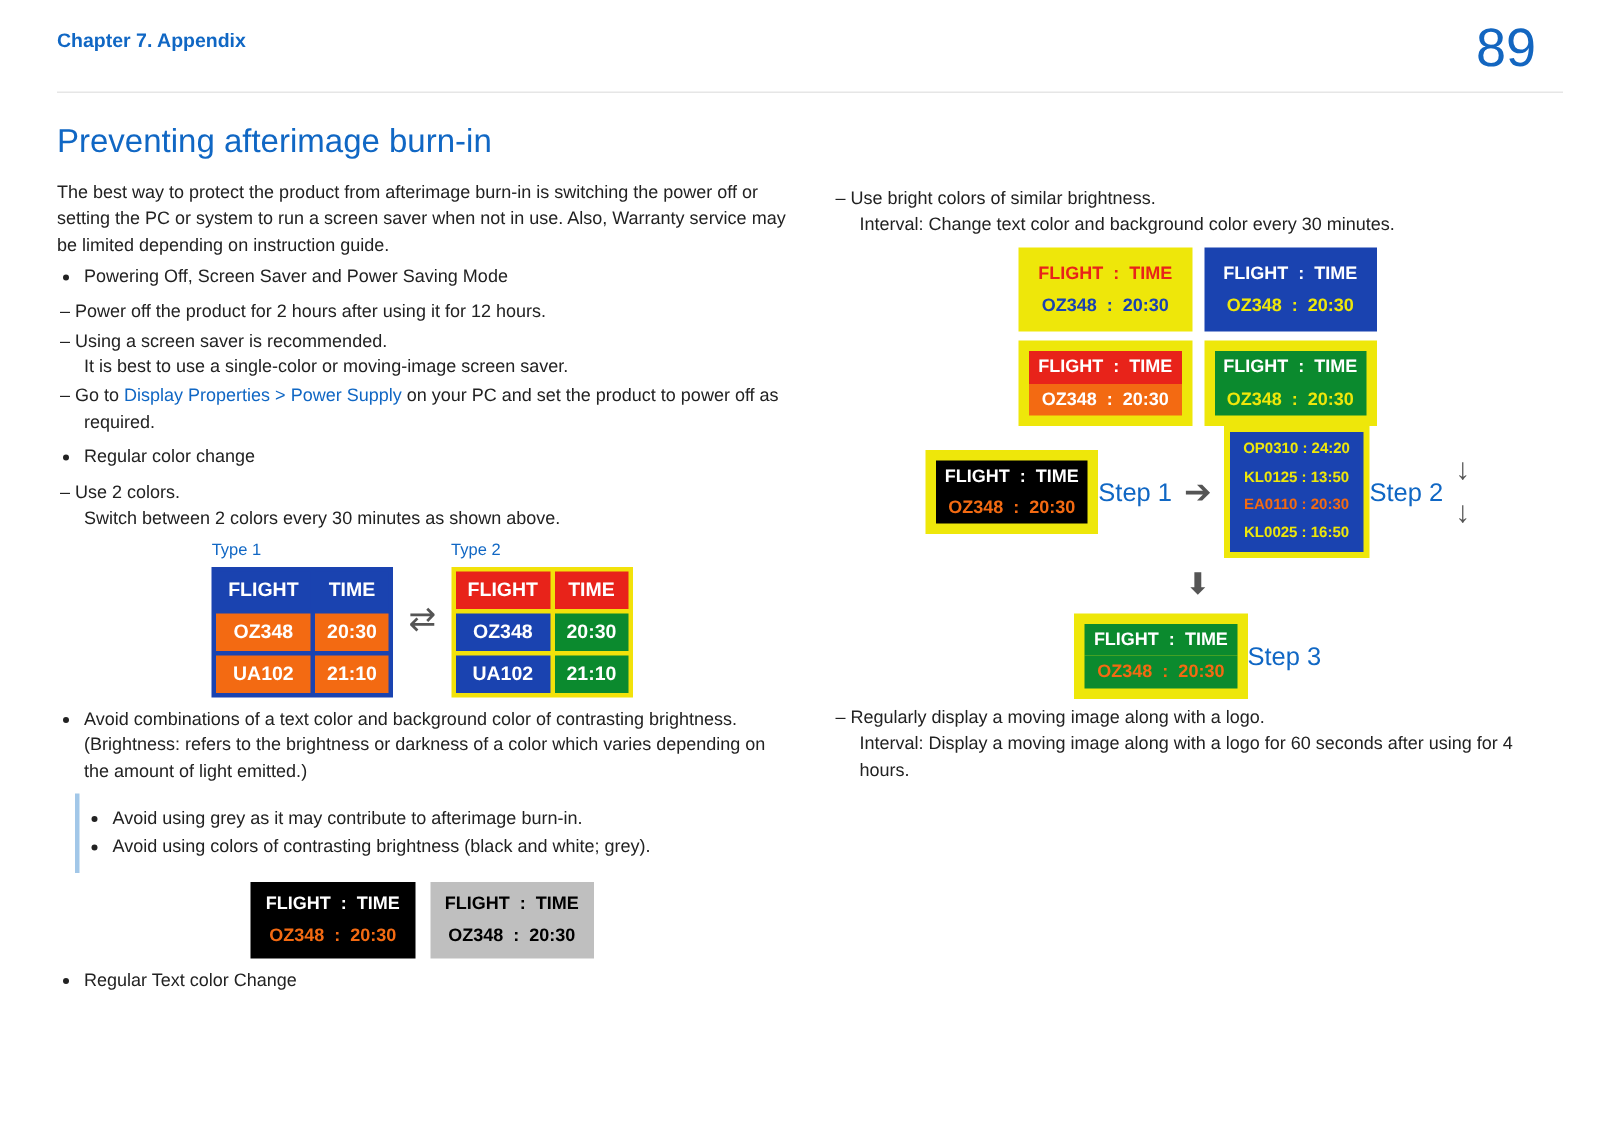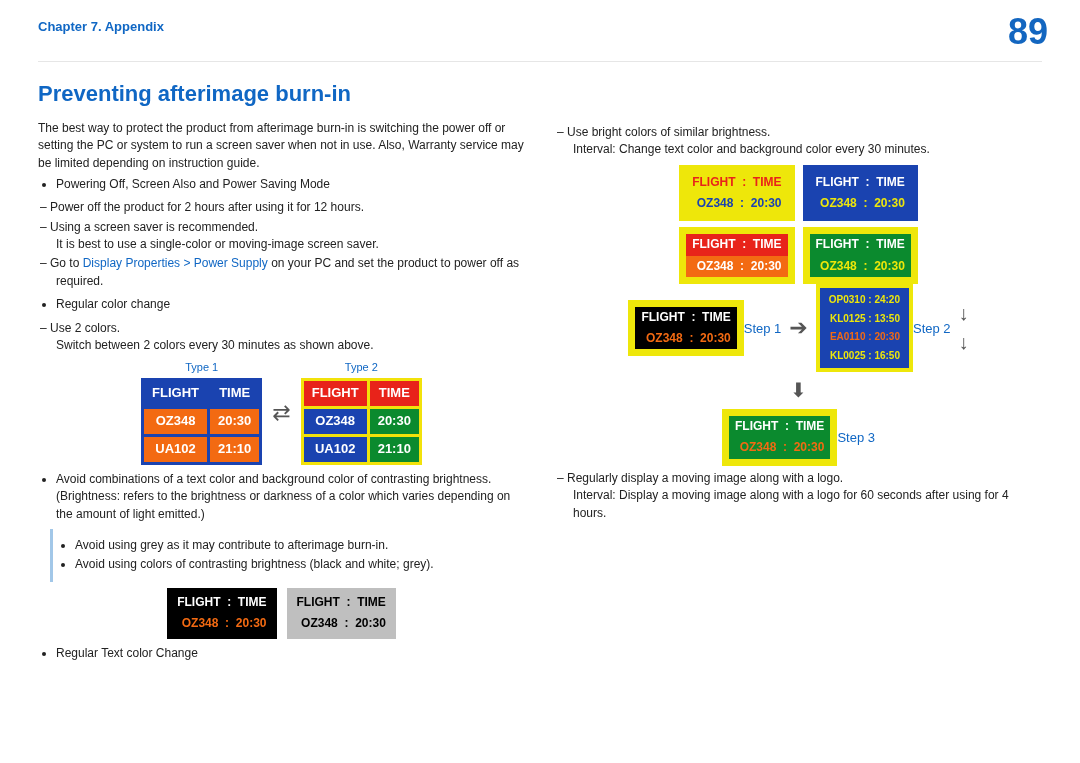--- a/index.html
+++ b/index.html
@@ -1,54 +1,54 @@
 <!DOCTYPE html>
 <html><head>
 <meta charset="utf-8">
 <style>
 body{font-family:Arial,Helvetica,sans-serif;font-size:12px;color:#222;margin:0;padding:18px 38px;width:1080px;box-sizing:border-box;line-height:1.45}
 .chapter{color:#1067c4;font-size:13px;font-weight:600;margin-bottom:24px}
-.pagenum{position:absolute;top:6px;right:32px;font-size:36px;color:#1366c0;font-weight:700}
+.pagenum{position:absolute;top:6px;right:56px;font-size:36px;color:#1366c0;font-weight:400}
 hr.top{border:none;border-top:1px solid #e6e6e6;margin:4px 0 16px 0}
-h2{color:#1067c4;font-size:22px;font-weight:700;margin:0 0 10px 0}
+h2{color:#1067c4;font-size:22px;font-weight:400;margin:0 0 10px 0}
 .cols{display:flex;gap:30px}
 .col{flex:1;min-width:0}
 ul{margin:4px 0 6px 0;padding-left:18px}
 ul.dash{list-style:none;padding-left:18px}
 ul.dash>li:before{content:"\2013\00a0";margin-left:-16px}
 li{margin:2px 0}
 .link{color:#1067c4}
-.typelabel{color:#1067c4;text-align:center;font-size:11px;margin-bottom:2px}
+.typelabel{color:#1067c4;font-size:11px;margin-bottom:2px}
 .flighttbl{border-collapse:separate;border-spacing:3px;font-weight:700;font-family:Arial;font-size:13px}
 .flighttbl td{padding:3px 8px;text-align:center}
 .examples{display:flex;align-items:center;justify-content:center;gap:10px;margin:6px 0}
 .arrow{font-size:22px;color:#555}
 .note{border-left:3px solid #a2c7e8;padding:6px 8px;margin:6px 12px}
 .smalltbl{display:inline-block;padding:4px;font-weight:700;font-size:12px}
-.rowbar{padding:2px 6px;text-align:right}
+.rowbar{padding:2px 6px;text-align:center}
 .stepwrap{display:flex;flex-direction:row;align-items:center}
-.steplabel{color:#1067c4;font-size:13px;margin-top:2px}
+.steplabel{color:#1067c4;font-size:17px;margin-top:2px}
 .arrowdown{font-size:20px;color:#555;margin:4px 0;text-align:center}
 .ex4{display:flex;justify-content:center;gap:8px;align-items:center;flex-wrap:wrap}
 .inner{padding:3px}
 </style>
 </head>
 <body>
 
 <div class="chapter">Chapter 7. Appendix</div>
 <div class="pagenum">89</div>
 <hr class="top">
 
 <h2>Preventing afterimage burn-in</h2>
 
 <div class="cols">
 <div class="col">
 <div>The best way to protect the product from afterimage burn-in is switching the power off or setting the PC or system to run a screen saver when not in use. Also, Warranty service may be limited depending on instruction guide.</div>
 <ul>
-<li>Powering Off, Screen Also and Power Saving Mode</li>
+<li>Powering Off, Screen Saver and Power Saving Mode</li>
 </ul>
 <ul class="dash">
 <li>Power off the product for 2 hours after using it for 12 hours.</li>
 <li><span>Using a screen saver is recommended.</span><br><span>It is best to use a single-color or moving-image screen saver.</span></li>
 <li><span>Go to </span><span class="link">Display Properties &gt; Power Supply</span><span> on your PC and set the product to power off as required.</span></li>
 </ul>
 <ul>
 <li>Regular color change</li>
 </ul>
 <ul class="dash">

